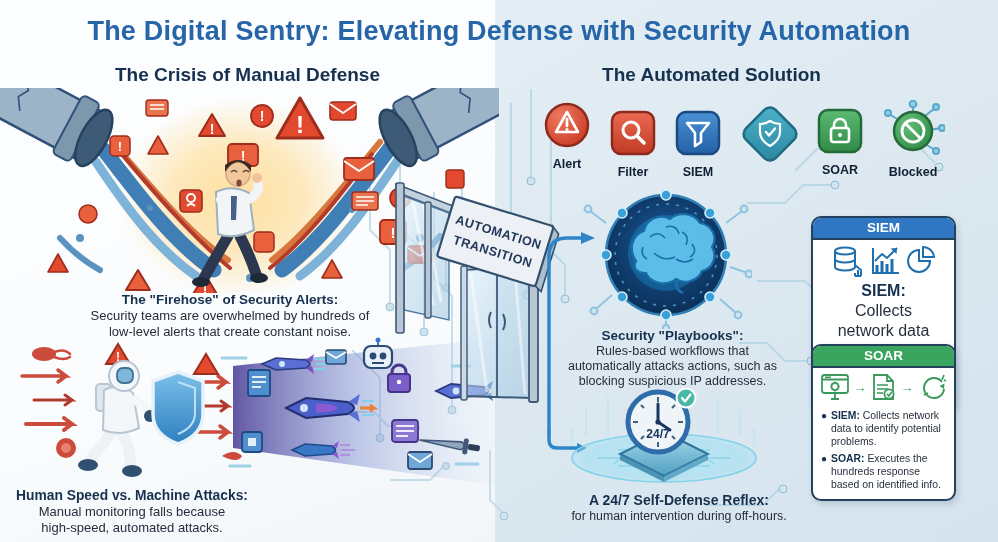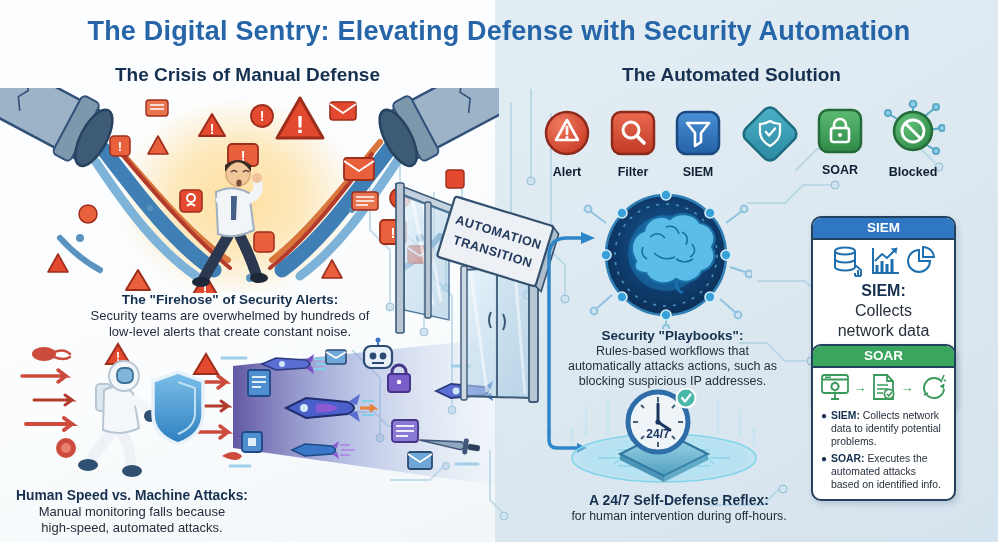--- a/index.html
+++ b/index.html
@@ -6,21 +6,21 @@
   #stage{position:relative;width:998px;height:542px;overflow:hidden;
     font-family:"Liberation Sans",sans-serif;background:#fff;}
   .abs{position:absolute;}
   .half{top:0;height:542px;}
   #bg-left{left:0;width:495px;background:linear-gradient(160deg,#fdfeff 0%,var(--c-bg-left) 60%,#f2f6f9 100%);}
   #bg-right{left:495px;width:503px;background:linear-gradient(150deg,#e3edf4 0%,var(--c-bg-right) 55%,#d5e3ee 100%);}
   #main-title{top:16px;left:0;width:998px;text-align:center;font-size:27px;font-weight:700;
     color:var(--c-title);letter-spacing:.2px;}
   .sec-head{top:64px;text-align:center;font-size:19px;font-weight:700;color:var(--c-navy);}
   #head-left{left:0;width:495px;}
-  #head-right{left:495px;width:473px;}
+  #head-right{left:475px;width:473px;}
   .tblock{text-align:center;color:var(--c-text);}
   .tblock .tt{display:block;font-weight:700;color:var(--c-navy);}
   .tblock span{display:block;text-align:center;}
   #firehose-text{top:292px;left:30px;width:400px;font-size:13px;line-height:1.2;}
   #firehose-text .tt{font-size:13.5px;}
   #speed-text{top:488px;left:12px;width:240px;font-size:13px;line-height:1.18;}
   #speed-text .tt{font-size:13.8px;}
   #playbooks-text{top:328px;left:545px;width:255px;font-size:12.5px;line-height:1.2;}
   #playbooks-text .tt{font-size:13.5px;}
   #reflex-text{top:492px;left:550px;width:258px;font-size:12.3px;line-height:1.2;}
@@ -368,21 +368,21 @@
     <rect x="86" y="96" width="6" height="134" rx="2" fill="#cdd9e4" stroke="#3c5a78" stroke-width="1.4"></rect>
 
     <g transform="translate(120,74) rotate(17)">
       <polygon points="50,-34 58,-28 58,32 50,28" fill="#aebecb" stroke="#33506e" stroke-width="1.6"></polygon>
       <rect x="-52" y="-34" width="103" height="63" rx="3" fill="#edf1f5" stroke="#33506e" stroke-width="2.2"></rect>
       <text x="0" y="-8" text-anchor="middle" font-size="12.6" font-weight="700" fill="#22395c" letter-spacing="0.5">AUTOMATION</text>
       <text x="0" y="12" text-anchor="middle" font-size="12.6" font-weight="700" fill="#22395c" letter-spacing="0.5">TRANSITION</text>
     </g>
   </svg>
 
-  <div class="abs tile" style="left:535px;top:108px;">
+  <div class="abs tile" style="left:535px;top:100px;">
     <svg width="50" height="50" viewBox="0 0 50 50">
       <defs>
           <radialGradient id="redg" cx="35%" cy="30%" r="80%">
         <stop offset="0%" stop-color="#ef7a60"></stop>
             <stop offset="100%" stop-color="#c93a24"></stop>
           </radialGradient>
         </defs>
       <circle cx="25" cy="25" r="21" fill="url(#redg)" stroke="#8e2a1c" stroke-width="2.5"></circle>
       <path d="M25,12 L36,32 H14 Z" fill="none" stroke="#fff" stroke-width="2.6" stroke-linejoin="round"></path>
       <path d="M25,19 v7" stroke="#fff" stroke-width="2.6" stroke-linecap="round"></path>
@@ -647,17 +647,17 @@
         </g>
       </svg>
     </div>
     <div class="bullets">
       <div class="bullet">
         <span class="dot">●</span>
         <span><b>SIEM:</b><span> Collects network data to identify potential problems.</span></span>
       </div>
       <div class="bullet">
         <span class="dot">●</span>
-        <span><b>SOAR:</b><span> Executes the automated attacks based on identified info.</span></span>
+        <span><b>SOAR:</b><span> Executes the hundreds response based on identified info.</span></span>
       </div>
     </div>
   </div>
 </div>
 
 </body></html>

